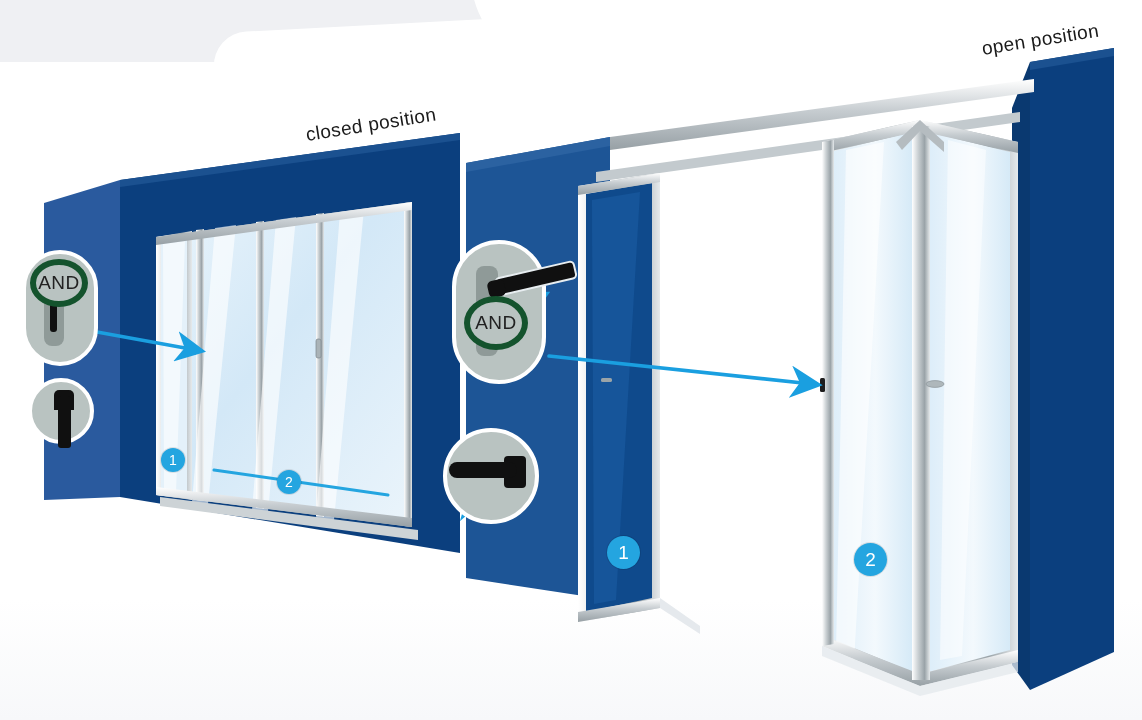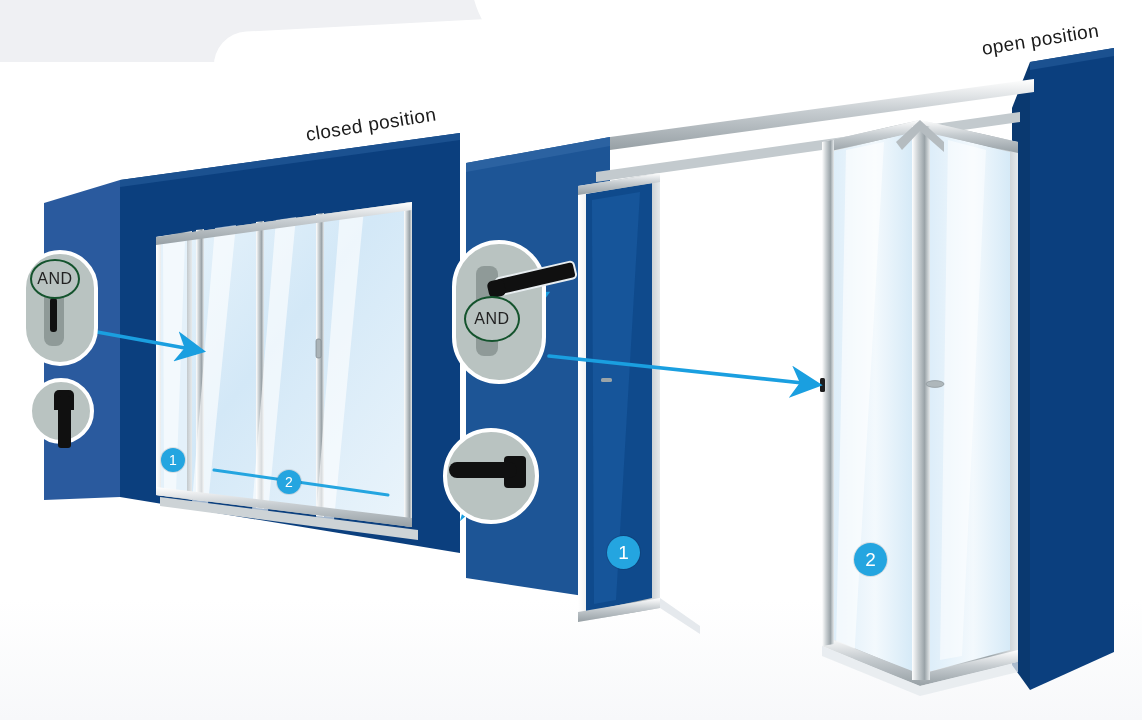--- a/index.html
+++ b/index.html
@@ -31,23 +31,23 @@
     font-weight:400;line-height:1;box-shadow:0 0 0 1px rgba(0,0,0,.10);
   }
   .marker.sm{width:24px;height:24px;font-size:14px;}
   .marker.lg{width:33px;height:33px;font-size:19px;}
 
   
   .callout{position:absolute;background:#b9c3c1;border:4px solid #ffffff;}
   .callout.pill{border-radius:48px;}
   .callout.round{border-radius:50%;}
   .and-badge{
-    position:absolute;border-radius:50%;background:#b9c3c1;border:2px solid #14532d;
+    position:absolute;border-radius:50%;background:#b9c3c1;border:6px solid #14532d;
     display:flex;align-items:center;justify-content:center;
-    font-size:16px;color:#222;letter-spacing:.5px;
+    font-size:19px;color:#222;letter-spacing:.5px;
   }
   .handle-black{position:absolute;background:#101010;border-radius:7px;}
   .handle-plate{position:absolute;background:#8f9a98;border-radius:8px;}
   .handle-rose{position:absolute;background:#101010;}
 
   
   svg.overlay{position:absolute;left:0;top:0;width:1142px;height:720px;overflow:visible;pointer-events:none;}
 </style>
 </head>
 <body>

